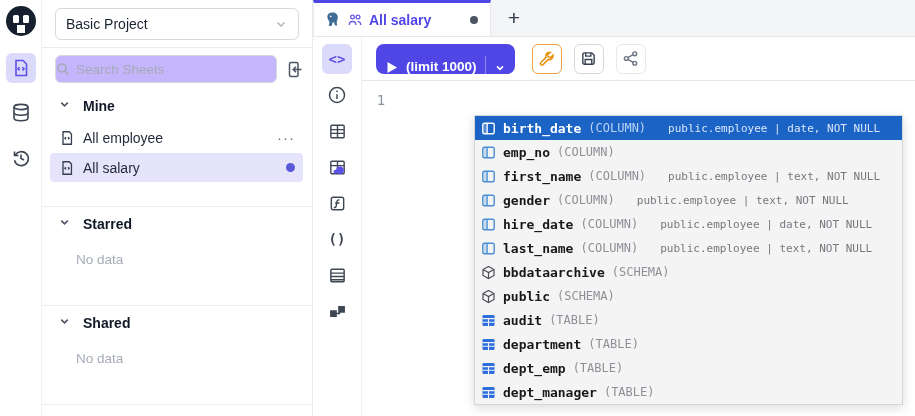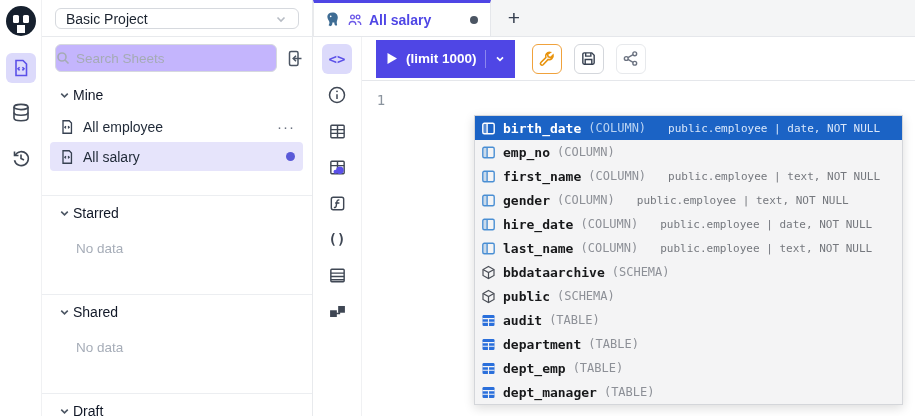--- a/index.html
+++ b/index.html
@@ -14,28 +14,28 @@
   .logo .eye.l { left:7px; } .logo .eye.r { left:17px; }
   .logo .chin { position:absolute; left:11px; top:19px; width:8px; height:8px; background:#fff; }
   .rail-btn { width:30px; height:30px; border-radius:6px; display:flex; align-items:center; justify-content:center; color:#3f4754; }
   .rail-btn.active { background:#dcdafb; color:#5b50e8; }
   .rail-btn.first { margin-top:17px; }
   .rail-btn + .rail-btn { margin-top:15px; }
 
   
   .sidebar { width:271px; flex:0 0 271px; border-right:1px solid #e8eaed; display:flex; flex-direction:column; }
   .project-row { padding:8px 13px 7px 13px; border-bottom:1px solid #e8eaed; }
-  .project-select { height:21px; border:1px solid #d6d9de; border-radius:6px; display:flex; align-items:center; padding:0 10px; font-size:14px; color:#1c2430; cursor:pointer; }
+  .project-select { height:32px; border:1px solid #d6d9de; border-radius:6px; display:flex; align-items:center; padding:0 10px; font-size:14px; color:#1c2430; cursor:pointer; }
   .project-select .grow { flex:1; }
   .search-row { display:flex; align-items:center; padding:7px 8px 6px 13px; gap:8px; }
   .search-box { flex:1; height:28px; border:1px solid #d6d9de; border-radius:6px; display:flex; align-items:center; padding:0 0; gap:6px; color:#9aa1ac; background:#c4b5fd; }
   .search-box input { border:none; outline:none; flex:1; font-size:13.5px; color:#374151; font-family:"Liberation Sans",sans-serif; min-width:0; background:transparent; }
   .search-box input::placeholder { color:#a5abb5; }
   .tree { flex:1; overflow:hidden; }
-  .tree-header { display:flex; align-items:center; gap:2px; padding:9px 10px 8px 16px; font-size:14px; color:#111827; cursor:pointer; }
+  .tree-header { display:flex; align-items:flex-start; gap:12px; padding:9px 10px 8px 16px; font-size:14px; color:#111827; cursor:pointer;font-weight:bold; }
   .tree-item { display:flex; align-items:center; gap:8px; height:29px; margin:1px 9px 1px 8px; padding:0 8px 0 9px; border-radius:4px; font-size:14px; color:#1f2937; cursor:pointer; }
   .tree-item.selected { background:#e6e4fb; }
   .tree-item .grow { flex:1; }
   .ellipsis { color:#6b7280; font-size:15px; letter-spacing:1px; line-height:10px; }
   .blue-dot { width:9px; height:9px; border-radius:50%; background:#5a5ad8; }
   .section { border-top:1px solid #eceef1; margin-top:24px; }
   .no-data { padding:12px 0 14px 34px; font-size:13.5px; color:#a6adb8; }
 
   
   .main { flex:1; display:flex; flex-direction:column; min-width:0; }
@@ -48,21 +48,21 @@
   .below-tabs { flex:1; display:flex; min-height:0; }
   .mid-rail { width:49px; flex:0 0 49px; border-right:1px solid #f0f1f3; display:flex; flex-direction:column; align-items:center; padding-top:7px; }
   .mid-btn { width:30px; height:30px; border-radius:6px; display:flex; align-items:center; justify-content:center; color:#3f4754; margin-bottom:6px; cursor:pointer; }
   .mid-btn.active { background:#dcdafb; color:#5b50e8; }
   .mid-btn + .mid-btn { margin-top:0; }
   .mid-btn:not(.active) { margin-top:0; }
   .glyph { font-family:"DejaVu Sans Mono",monospace; font-weight:bold; }
 
   .content { flex:1; display:flex; flex-direction:column; min-width:0; }
   .toolbar { height:44px; flex:0 0 44px; border-bottom:1px solid #e5e7eb; display:flex; align-items:center; padding-left:14px; gap:12px; }
-  .run-btn { height:38px; background:#4f46e5; color:#fff; border:none; border-radius:0; display:flex; align-items:center; padding:0 9px 0 10px; gap:8px; cursor:pointer; }
+  .run-btn { height:30px; background:#4f46e5; color:#fff; border:none; border-radius:8px; display:flex; align-items:flex-end; padding:0 9px 0 10px; gap:8px; cursor:pointer; }
   .run-label { font-size:13.5px; font-weight:bold; font-family:"Liberation Sans",sans-serif; }
   .run-sep { width:1px; height:18px; background:rgba(255,255,255,0.35); }
   .icon-btn { width:30px; height:30px; background:#fff; border-radius:6px; display:flex; align-items:center; justify-content:center; cursor:pointer; }
   .icon-btn.wrench { border:1px solid #f0a23c; color:#e8930c; margin-left:5px; }
   .icon-btn.save { border:1px solid #d4d7dc; color:#374151; }
   .icon-btn.share { border:1px solid #e7e9ec; color:#6b7280; }
 
   
   .editor { flex:1; position:relative; padding-top:9px; font-family:"DejaVu Sans Mono",monospace; }
   .code-line { display:flex; align-items:center; height:20px; font-size:15px; }

